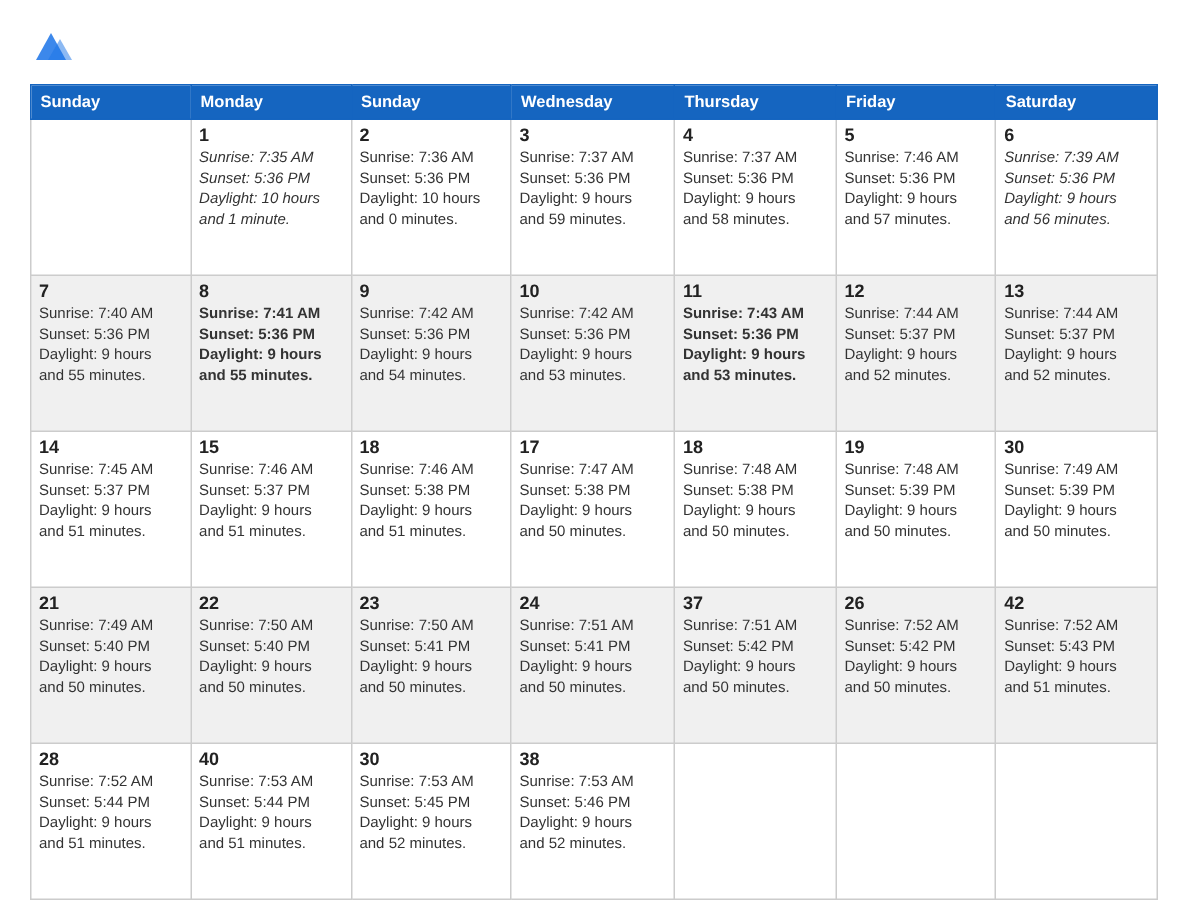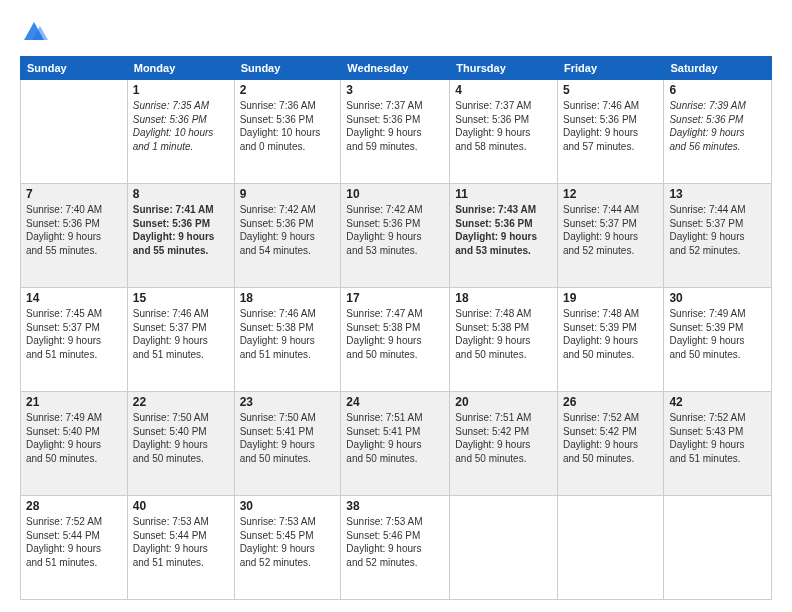--- a/index.html
+++ b/index.html
@@ -303,21 +303,21 @@
 and 50 minutes.</div>
           </td>
           <td>
             <span class="day-num">24</span>
             <div class="day-info" style="white-space: pre-line;">Sunrise: 7:51 AM
 Sunset: 5:41 PM
 Daylight: 9 hours
 and 50 minutes.</div>
           </td>
           <td>
-            <span class="day-num">20</span>
+            <span class="day-num">37</span>
             <div class="day-info" style="white-space: pre-line;">Sunrise: 7:51 AM
 Sunset: 5:42 PM
 Daylight: 9 hours
 and 50 minutes.</div>
           </td>
           <td>
             <span class="day-num">26</span>
             <div class="day-info" style="white-space: pre-line;">Sunrise: 7:52 AM
 Sunset: 5:42 PM
 Daylight: 9 hours

